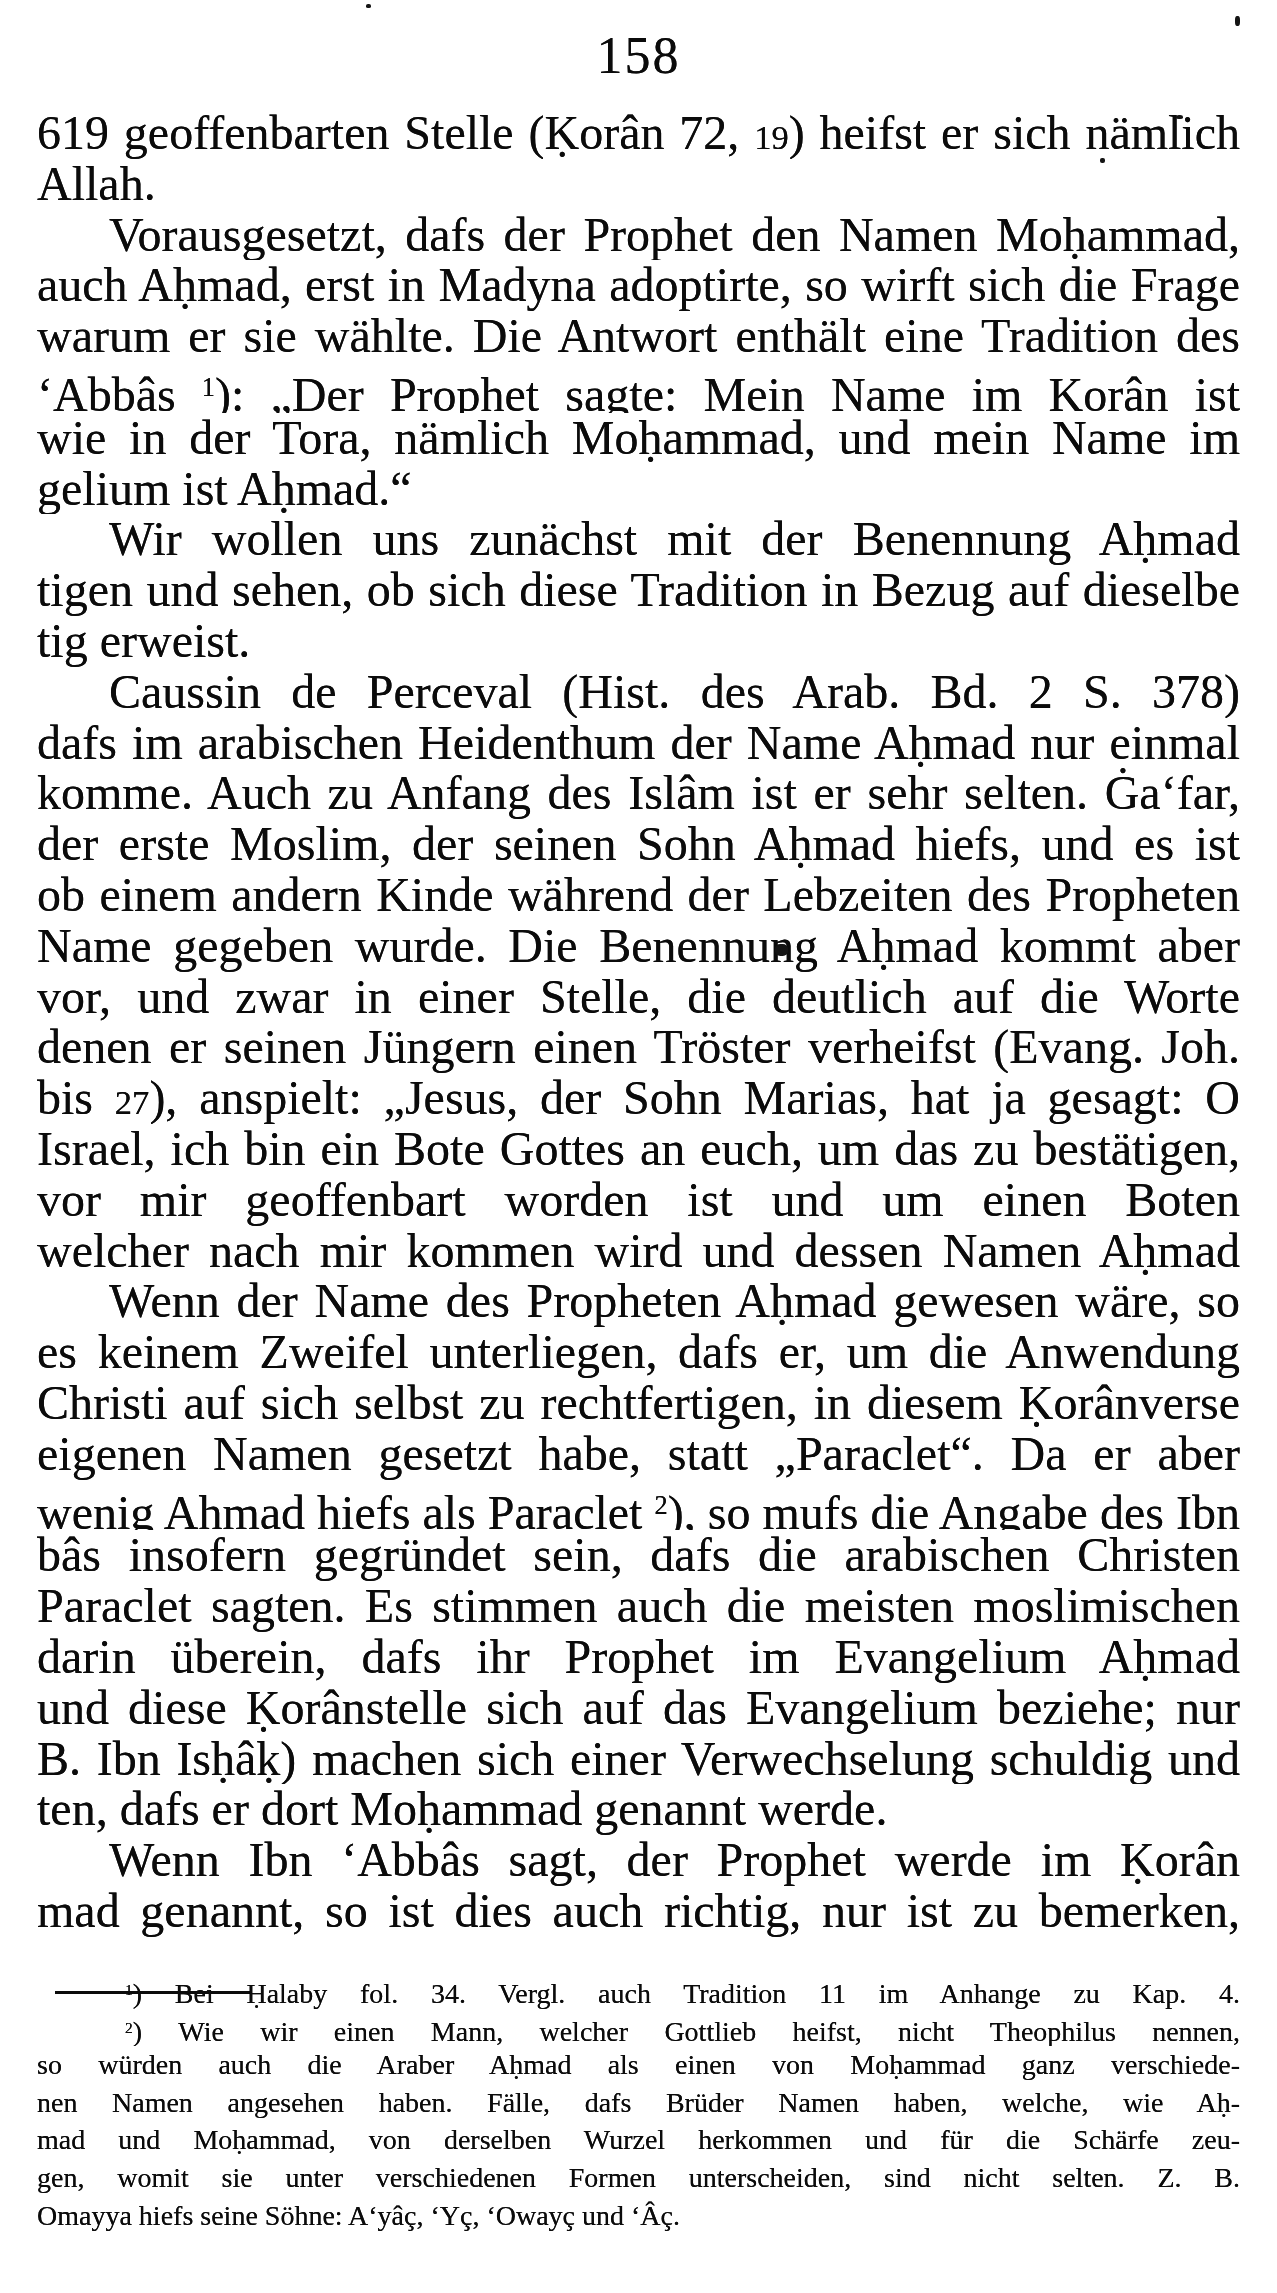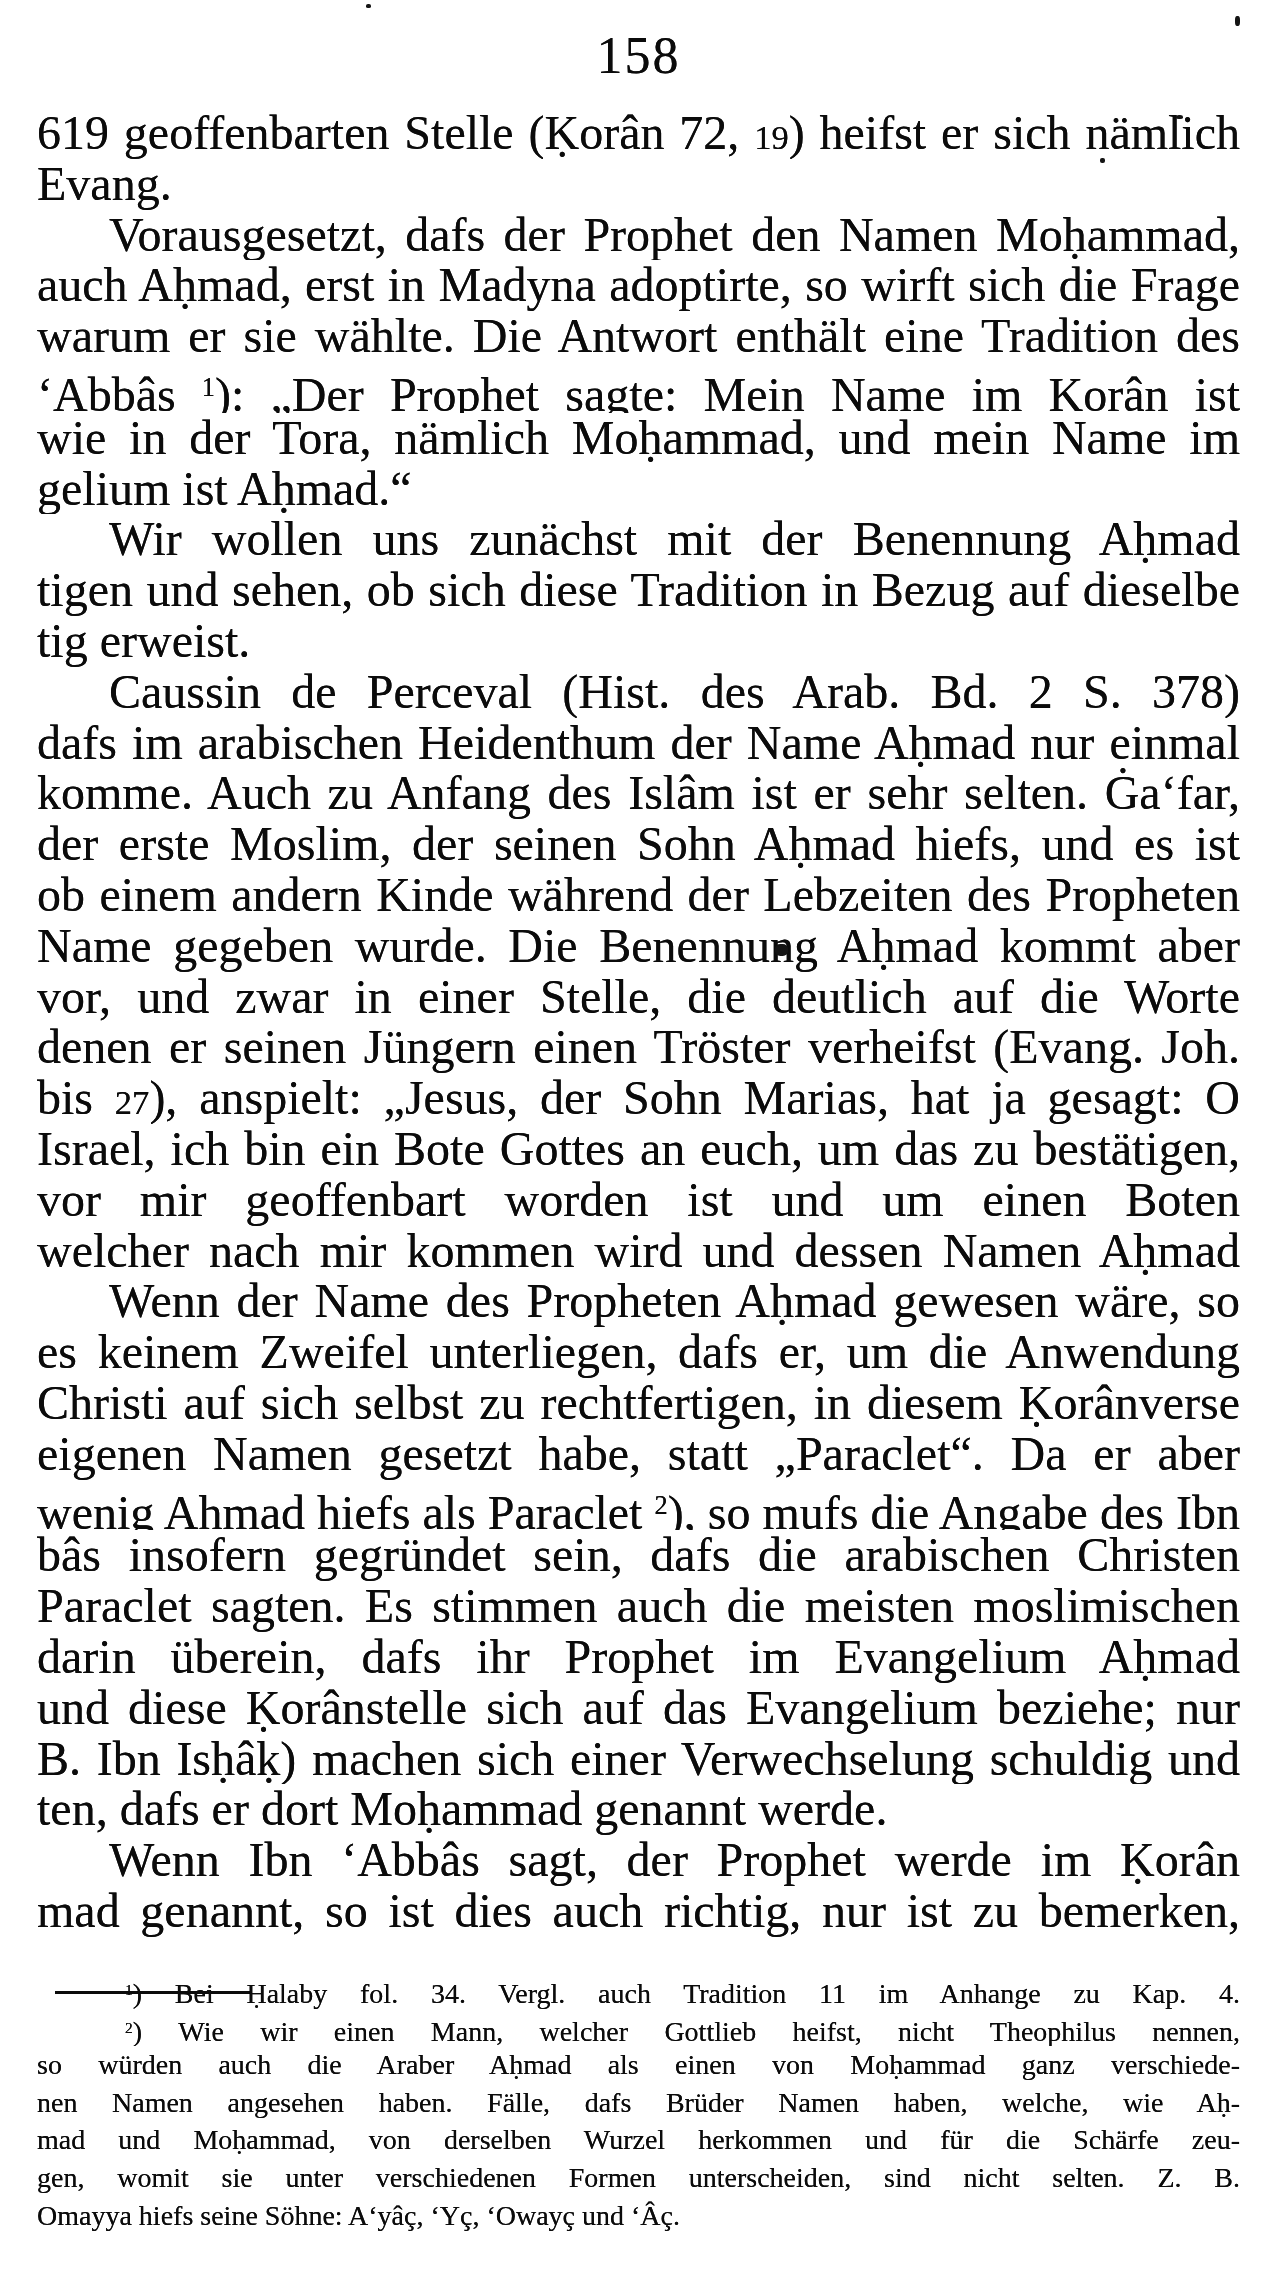--- a/index.html
+++ b/index.html
@@ -41,21 +41,21 @@
   }
   .speck{position:absolute;background:#141414;border-radius:40%;}
 </style>
 </head>
 <body>
 
 <div class="page-number">158</div>
 
 <div class="body-text">
     <div class="line just"><span>619 geoffenbarten Stelle (Ḳorân 72, </span><span class="small">19</span><span>) heifst er sich nämlich ‘Abd</span></div>
-    <div class="line"><span>Evang.</span></div>
+    <div class="line"><span>Allah.</span></div>
     <div class="line just ind"><span>Vorausgesetzt, dafs der Prophet den Namen Moḥammad, wie</span></div>
     <div class="line just"><span>auch Aḥmad, erst in Madyna adoptirte, so wirft sich die Frage auf,</span></div>
     <div class="line just"><span>warum er sie wählte.  Die Antwort enthält eine Tradition des Ibn</span></div>
     <div class="line just"><span>‘Abbâs </span><span class="sup">1</span><span>): „Der Prophet sagte: Mein Name im Ḳorân ist derselbe</span></div>
     <div class="line just"><span>wie in der Tora, nämlich Moḥammad, und mein Name im Evan-</span></div>
     <div class="line"><span>gelium ist Aḥmad.“</span></div>
     <div class="line just ind"><span>Wir wollen uns zunächst mit der Benennung Aḥmad beschäf-</span></div>
     <div class="line just"><span>tigen und sehen, ob sich diese Tradition in Bezug auf dieselbe rich-</span></div>
     <div class="line"><span>tig erweist.</span></div>
     <div class="line just ind"><span>Caussin de Perceval (Hist. des Arab. Bd. 2 S. 378) bemerkt,</span></div>

